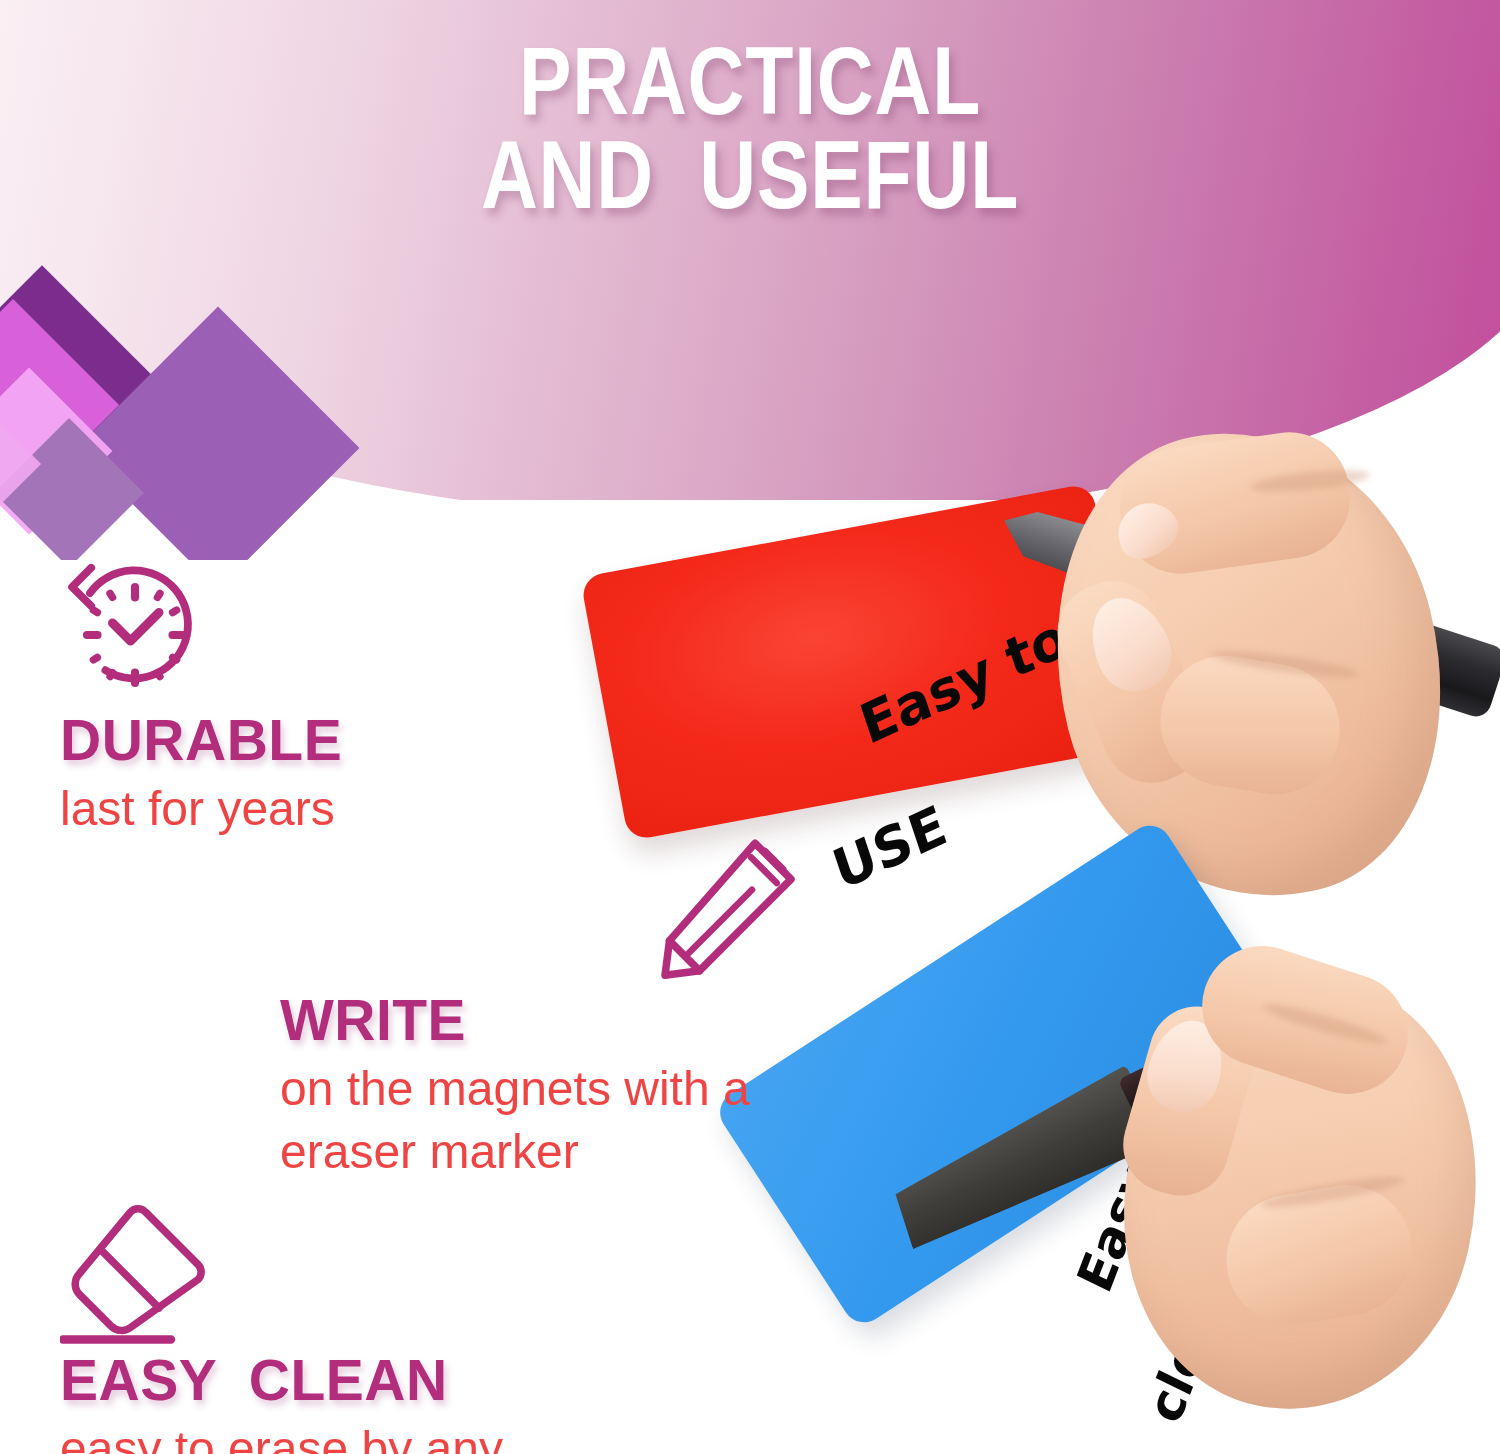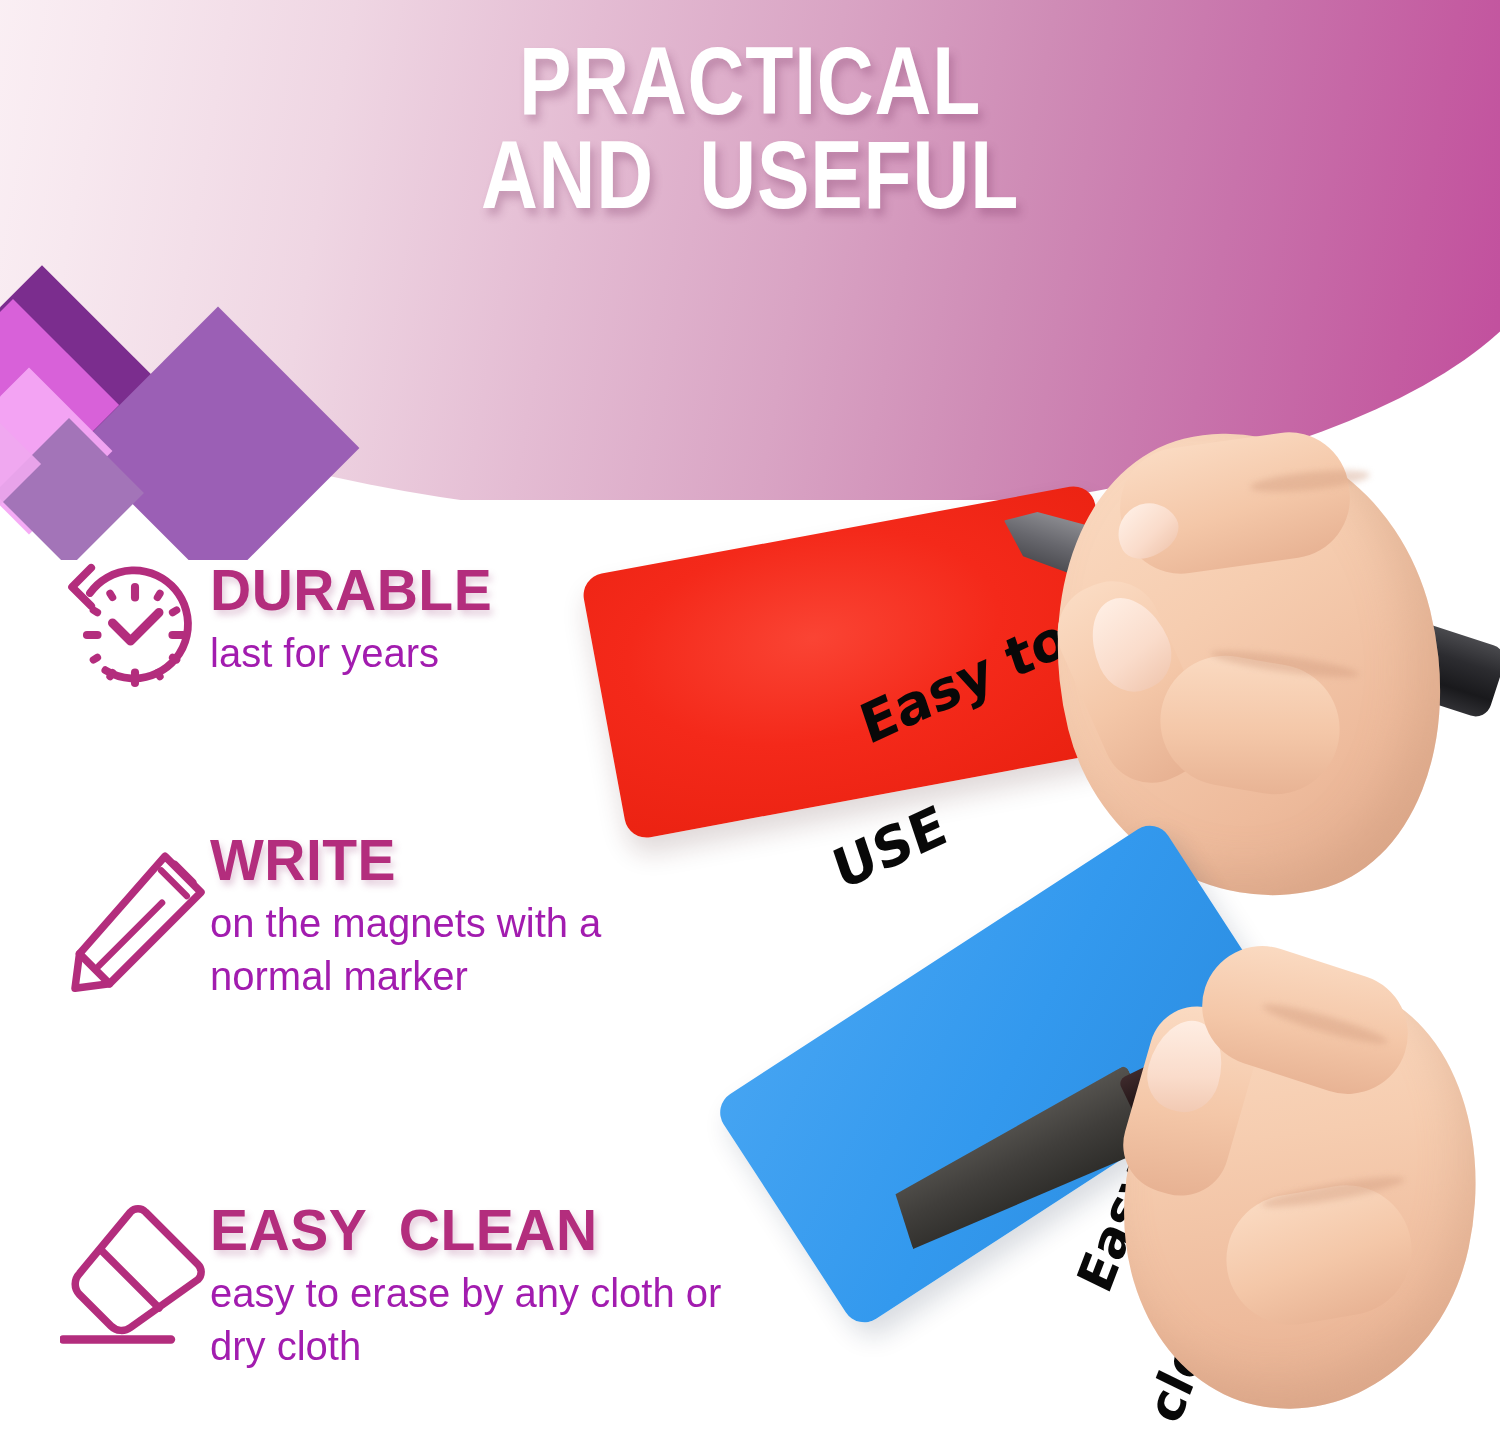--- a/index.html
+++ b/index.html
@@ -63,20 +63,21 @@
     position: absolute;
     left: 0;
     top: 560px;
     width: 790px;
     z-index: 6;
   }
   .feature-row {
     position: absolute;
     display: flex;
     align-items: flex-start;
+    flex-direction: column;
   }
   .feature-icon {
     flex: 0 0 auto;
     width: 150px;
     display: flex;
     justify-content: center;
     align-items: flex-start;
   }
   .feature-text {
     flex: 1 1 auto;
@@ -89,23 +90,23 @@
     line-height: 1.0;
     letter-spacing: 0.5px;
     color: #b32d7d;
     margin: 0 0 8px 0;
     text-shadow: 3px 5px 7px rgba(150, 60, 120, 0.26);
     white-space: pre;
   }
   .feature-desc {
     font-family: "Liberation Sans", sans-serif;
     font-weight: 400;
-    font-size: 40px;
+    font-size: 48px;
     line-height: 1.32;
-    color: #a21caf;
+    color: #ef4444;
     margin: 0;
     max-width: 520px;
   }
 
   
   .title-block {
     position: absolute;
     left: 0;
     top: 34px;
     width: 1500px;
@@ -404,21 +405,21 @@
           <path d="M70 8 L94 32 L33 93 L10 96 L13 73 Z" stroke-width="5"></path>
           <path d="M13 73 L33 93"></path>
           <path d="M26 81 L68 39" stroke-width="4.4"></path>
           <path d="M34 88 L76 46" stroke-width="0"></path>
           <path d="M70 8 L94 32" stroke-width="0"></path>
           <path d="M67.5 17.5 L84.5 34.5" stroke-width="4.4"></path>
         </svg>
       </div>
       <div class="feature-text">
         <div class="feature-title">WRITE</div>
-        <div class="feature-desc">on the magnets with a normal marker</div>
+        <div class="feature-desc">on the magnets with a eraser marker</div>
       </div>
     </div>
 
     <div class="feature-row" style="top:640px; left:60px; width:740px;">
       <div class="feature-icon">
         <svg width="150" height="150" viewBox="0 0 100 100" fill="none" stroke="#b32d7d" stroke-width="5" stroke-linecap="round" stroke-linejoin="round">
           <path d="M57 8 L92 43 A7 7 0 0 1 92 53 L47 85 A10 10 0 0 1 34 84 L13 63 A10 10 0 0 1 13 49 L47 8 A7 7 0 0 1 57 8 Z"></path>
           <path d="M28 34 L66 72"></path>
           <path d="M2 93 L74 93" stroke-width="5.6"></path>
         </svg>

